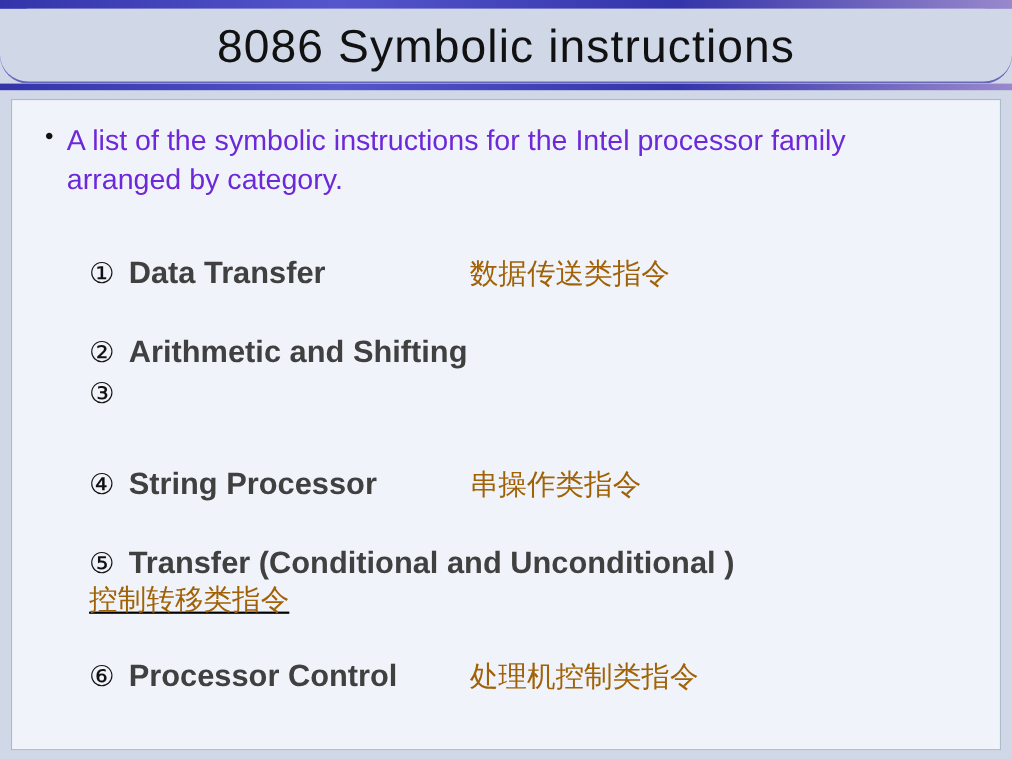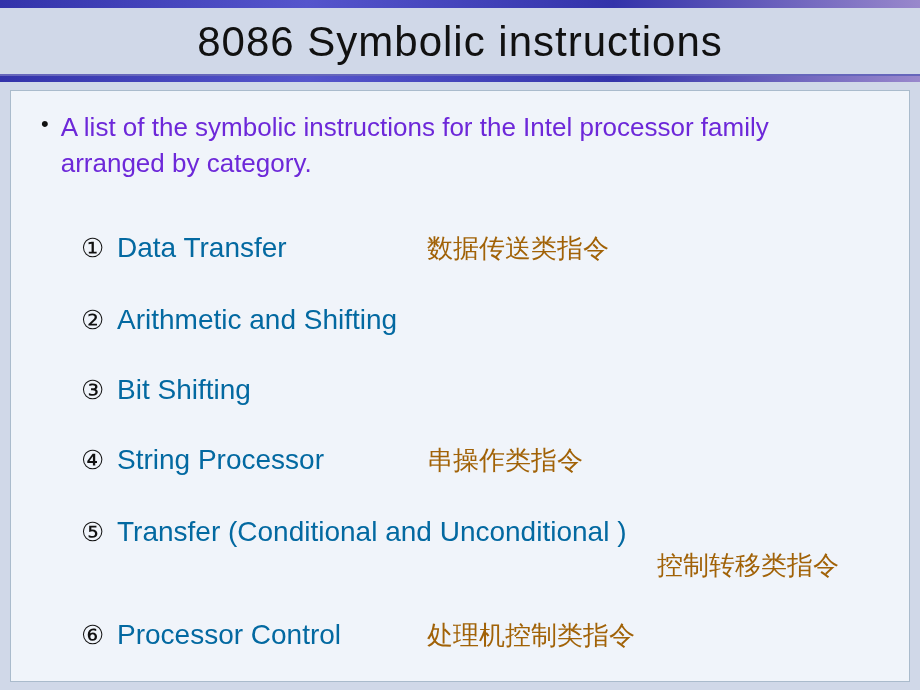--- a/index.html
+++ b/index.html
@@ -35,20 +35,21 @@
       height: 8px;
       background: linear-gradient(90deg, #3333aa, #5555cc, #3333aa, #9988cc);
       width: 100%;
     }
 
     .title-area {
       background: #d0d8e8;
       padding: 10px 20px 8px 20px;
       text-align: center;
       border-bottom: 2px solid #6666bb;
+      border-radius: 26px;
     }
 
     .slide-title {
       font-size: 42px;
       font-weight: normal;
       color: #111111;
       letter-spacing: 1px;
     }
 
     .bottom-bar {
@@ -103,22 +104,22 @@
     .category-number {
       font-size: 26px;
       color: #111;
       margin-right: 6px;
       flex-shrink: 0;
       width: 30px;
     }
 
     .category-name {
       font-size: 28px;
-      color: #0369a1;
-      font-weight: normal;
+      color: #404040;
+      font-weight: bold;
       min-width: 300px;
       margin-top: 32px;
     }
 
     .category-chinese {
       font-size: 26px;
       color: #a16207;
       margin-left: 10px;
     }
 
@@ -129,22 +130,22 @@
       margin-bottom: 4px;
     }
 
     .category-row-wrap .row-first-line {
       display: flex;
       align-items: baseline;
     }
 
     .category-row-wrap .row-second-line {
       display: flex;
-      justify-content: flex-end;
       padding-right: 40px;
+      text-decoration: underline;
     }
 
     .row-second-line .category-chinese {
       margin-left: 0;
       font-size: 26px;
     }
   </style>
 </head>
 <body>
 
@@ -173,21 +174,20 @@
         <span class="category-chinese">数据传送类指令</span>
       </div>
 
       <div class="category-row">
         <span class="category-number">②</span>
         <span class="category-name">Arithmetic and Shifting</span>
       </div>
 
       <div class="category-row">
         <span class="category-number">③</span>
-        <span class="category-name">Bit Shifting</span>
       </div>
 
       <div class="category-row">
         <span class="category-number">④</span>
         <span class="category-name">String Processor</span>
         <span class="category-chinese">串操作类指令</span>
       </div>
 
       <div class="category-row-wrap">
         <div class="row-first-line">

